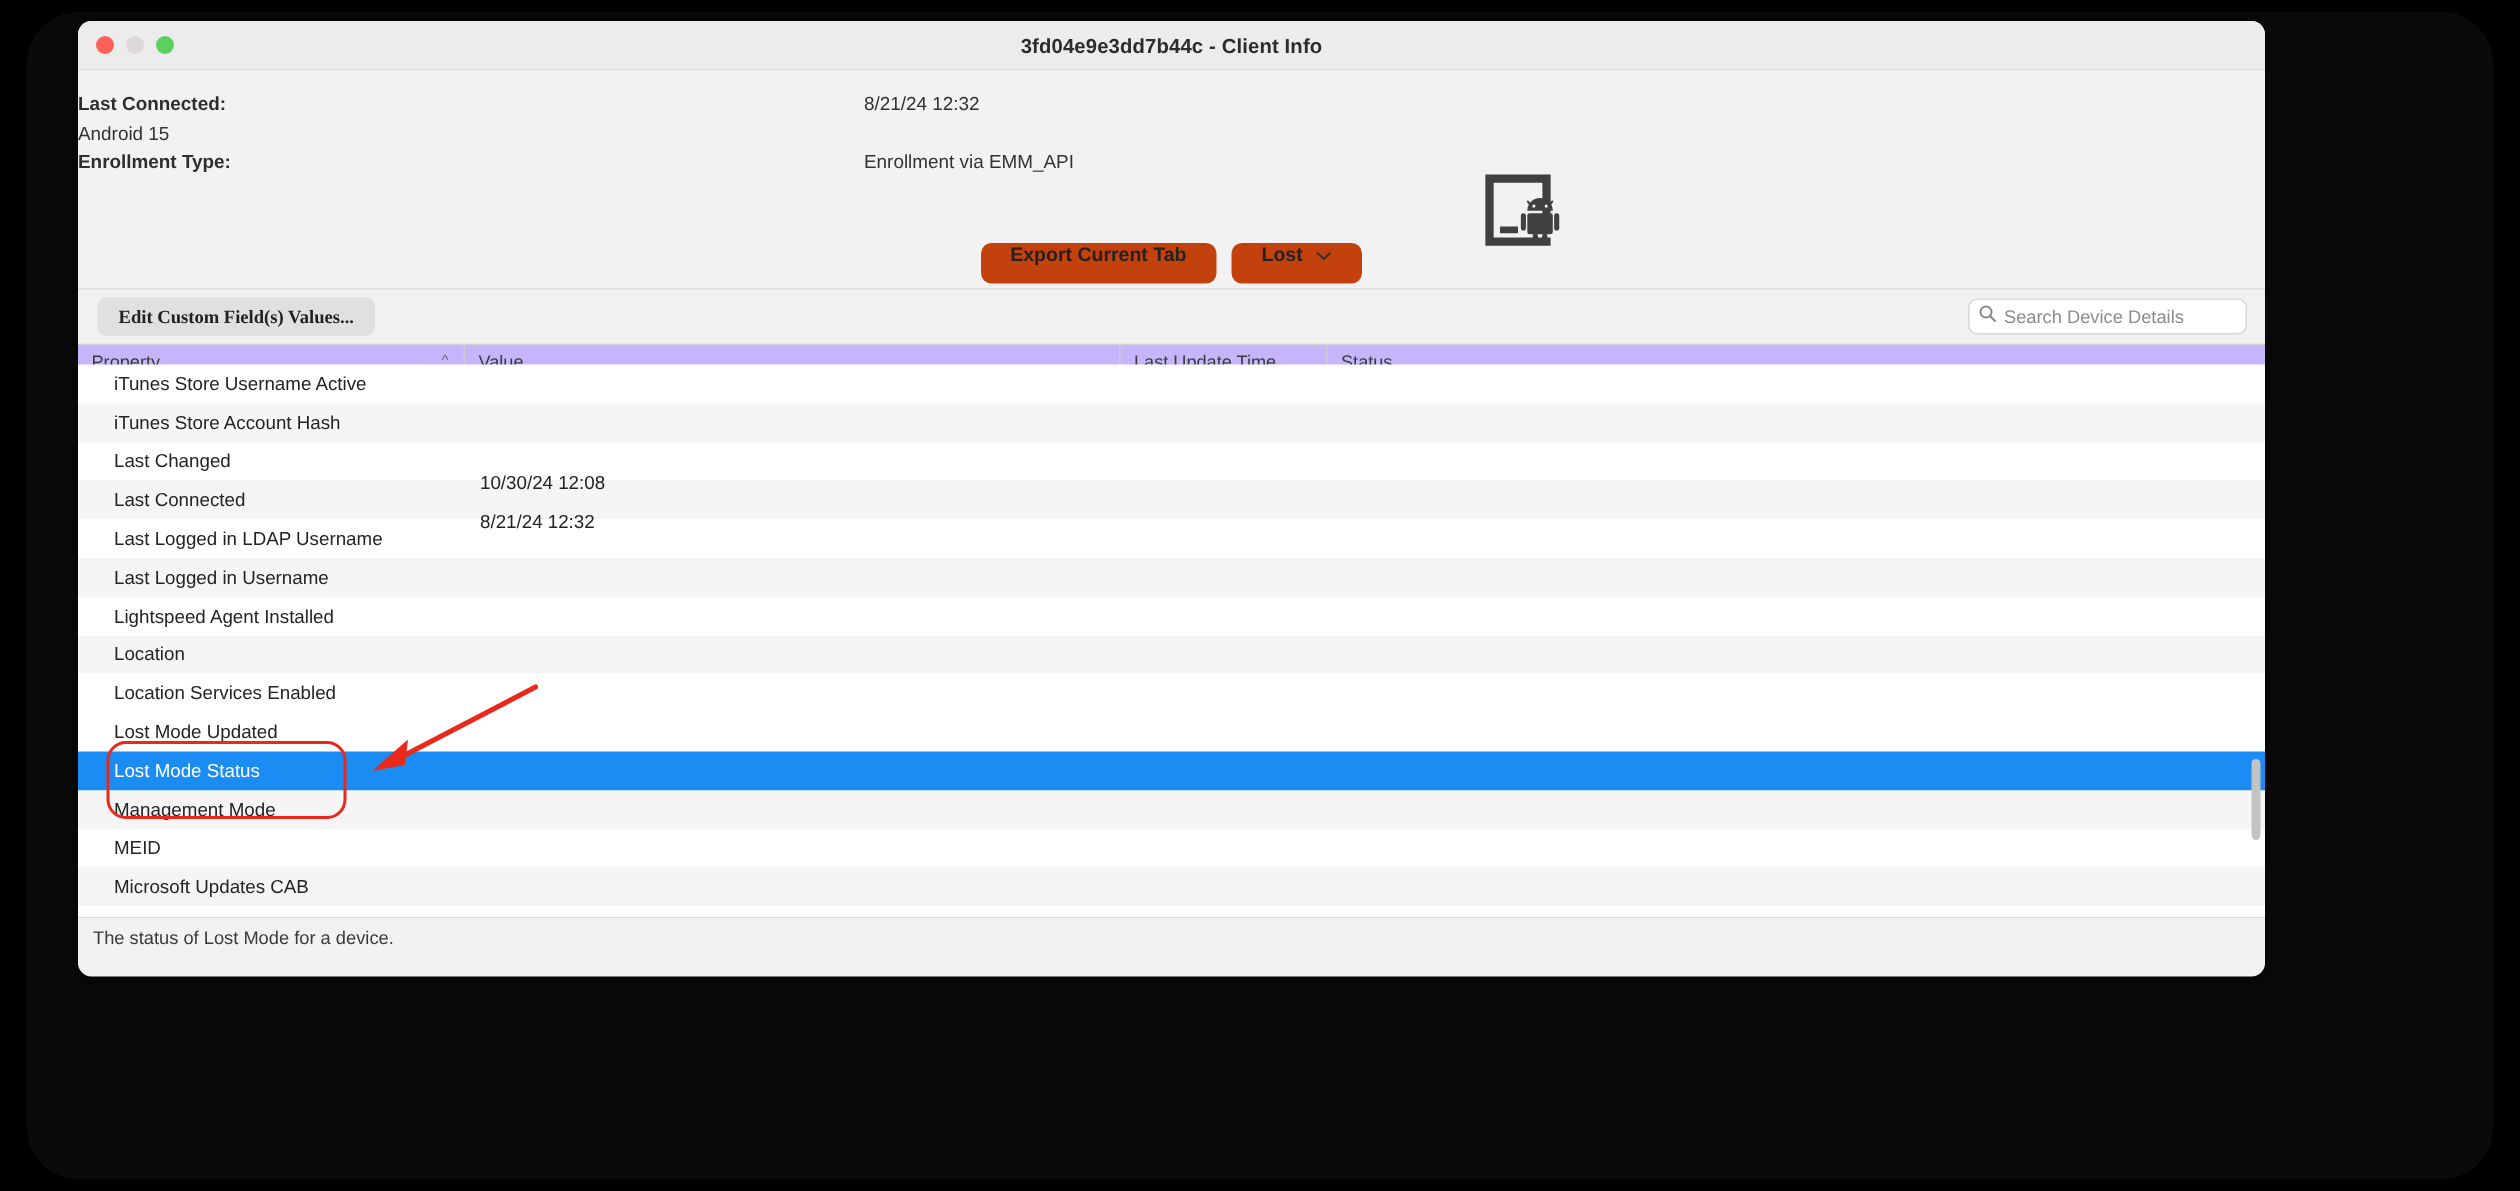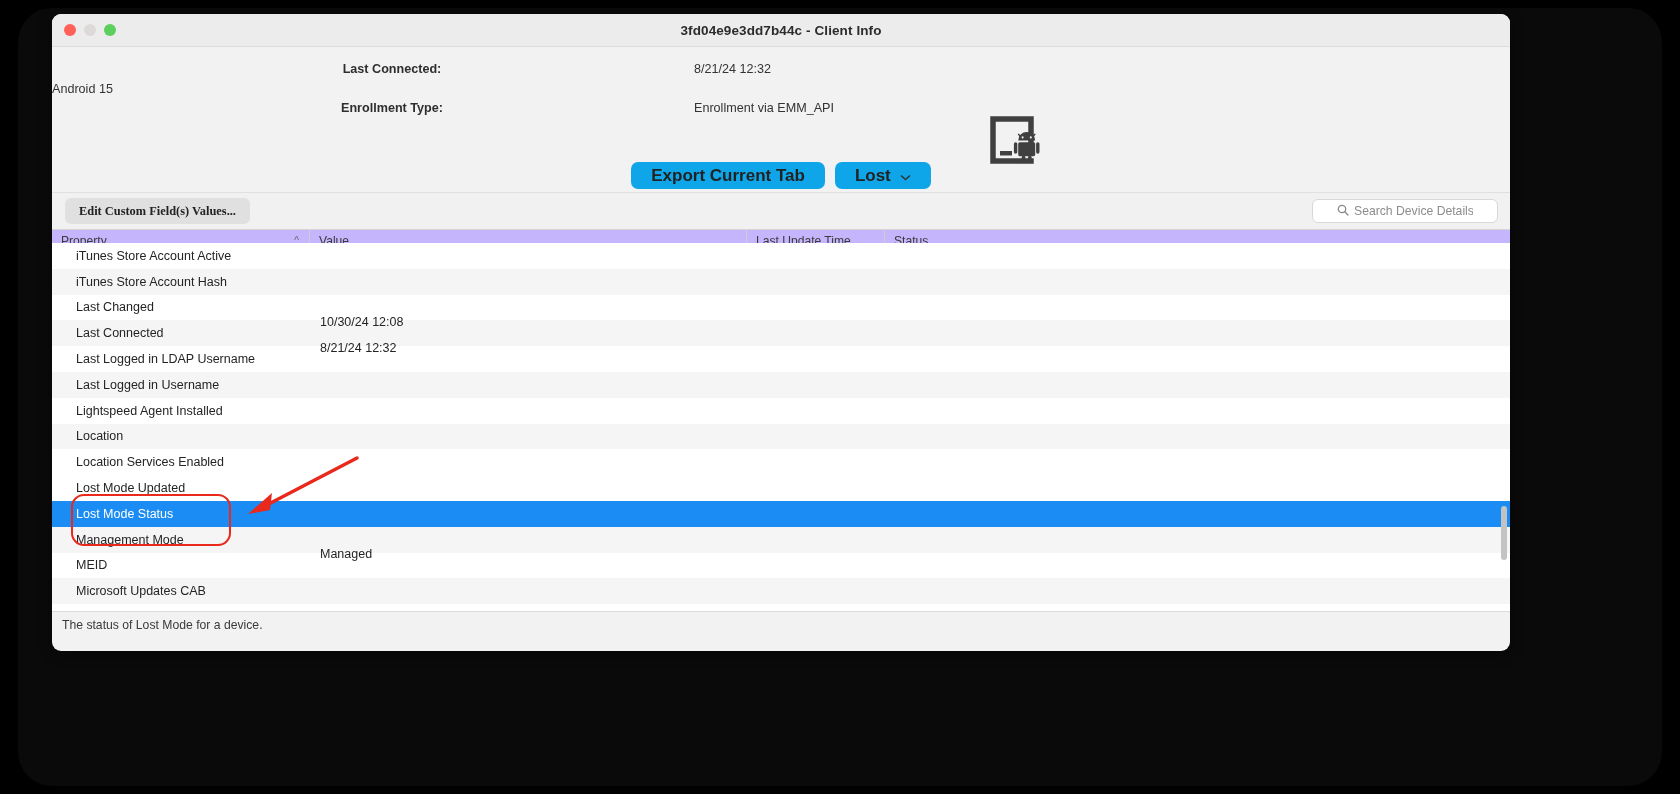--- a/index.html
+++ b/index.html
@@ -52,35 +52,35 @@
   .header {
     position: relative;
     height: 145px;
     background: #f2f2f2;
   }
   .infogrid {
     position: absolute; left: 0; top: 13px; width: 100%;
   }
   .inforow { display: flex; font-size: 12.6px; line-height: 19.5px; }
   .infolabel {
-    width: 598px; text-align: center;
-    font-weight: bold; color: #2e2e2e; padding-right: 6px; margin-left: 44px;
+    width: 524px; text-align: left;
+    font-weight: bold; color: #2e2e2e; padding-right: 6px;
   }
   .infoval { color: #333; }
   .devicon { position: absolute; left: 937px; top: 66px; }
   .btnrow {
     position: absolute; left: 0; top: 115px; width: 100%;
     display: flex; justify-content: center; gap: 10px;
   }
   .btn {
-    background: #0ea5e9; border: none; border-radius: 7px;
+    background: #c2410c; border: none; border-radius: 7px;
     height: 27px; padding: 0 20px;
     font-family: "Liberation Sans", sans-serif;
-    font-size: 17px; font-weight: bold; color: #222;
-    display: flex; align-items: center; gap: 9px;
+    font-size: 13px; font-weight: bold; color: #222;
+    display: flex; align-items: flex-start; gap: 9px;
     cursor: default;
   }
   
   .tabstrip {
     position: relative; height: 34px;
     background: #f2f2f2;
     padding-left: 13px;
   }
   .tabs {
     display: inline-flex; align-items: flex-end;
@@ -108,21 +108,21 @@
     background: #e0e0e0; border: none; border-radius: 6px;
     height: 26px; padding: 0 14px;
     font-family: Liberation Serif, serif;
     font-size: 12.4px; font-weight: bold; color: #222;
     cursor: default;
   }
   .searchbox {
     position: absolute; right: 12px; top: 6px;
     width: 186px; height: 24px;
     background: #fff; border: 1px solid #d8d8d8; border-radius: 6px;
-    display: flex; align-items: center; padding: 0 24px; gap: 5px;
+    display: flex; align-items: center; padding: 0 6px; gap: 5px;
   }
   .searchbox input {
     border: none; outline: none; width: 100%;
     font-family: "Liberation Sans", sans-serif;
     font-size: 12.2px; color: #333; background: transparent;
   }
   .searchbox input::placeholder { color: #8c8c8c; }
   
   .tablewrap {
     position: relative;
@@ -263,21 +263,21 @@
         <div class="ch prop">
           <span>Property</span>
           <span class="sortarrow">^</span>
         </div>
         <div class="ch val">Value</div>
         <div class="ch lut">Last Update Time</div>
         <div class="ch sta">Status</div>
       </div>
       <div class="rows" id="rows" style="margin-top: -9px;">
           <div class="row odd">
-            <div class="cell prop">iTunes Store Account Active</div>
+            <div class="cell prop">iTunes Store Username Active</div>
             <div class="cell val"></div>
             <div class="cell lut"></div>
             <div class="cell sta"></div>
           </div>
           <div class="row even">
             <div class="cell prop">iTunes Store Account Hash</div>
             <div class="cell val"></div>
             <div class="cell lut"></div>
             <div class="cell sta"></div>
           </div>
@@ -330,21 +330,20 @@
             <div class="cell sta"></div>
           </div>
           <div class="row even selected">
             <div class="cell prop">Lost Mode Status</div>
             <div class="cell val"></div>
             <div class="cell lut"></div>
             <div class="cell sta"></div>
           </div>
           <div class="row even">
             <div class="cell prop">Management Mode</div>
-            <div class="cell val">Managed</div>
             <div class="cell lut"></div>
             <div class="cell sta"></div>
           </div>
           <div class="row odd">
             <div class="cell prop">MEID</div>
             <div class="cell val"></div>
             <div class="cell lut"></div>
             <div class="cell sta"></div>
           </div>
           <div class="row even">

